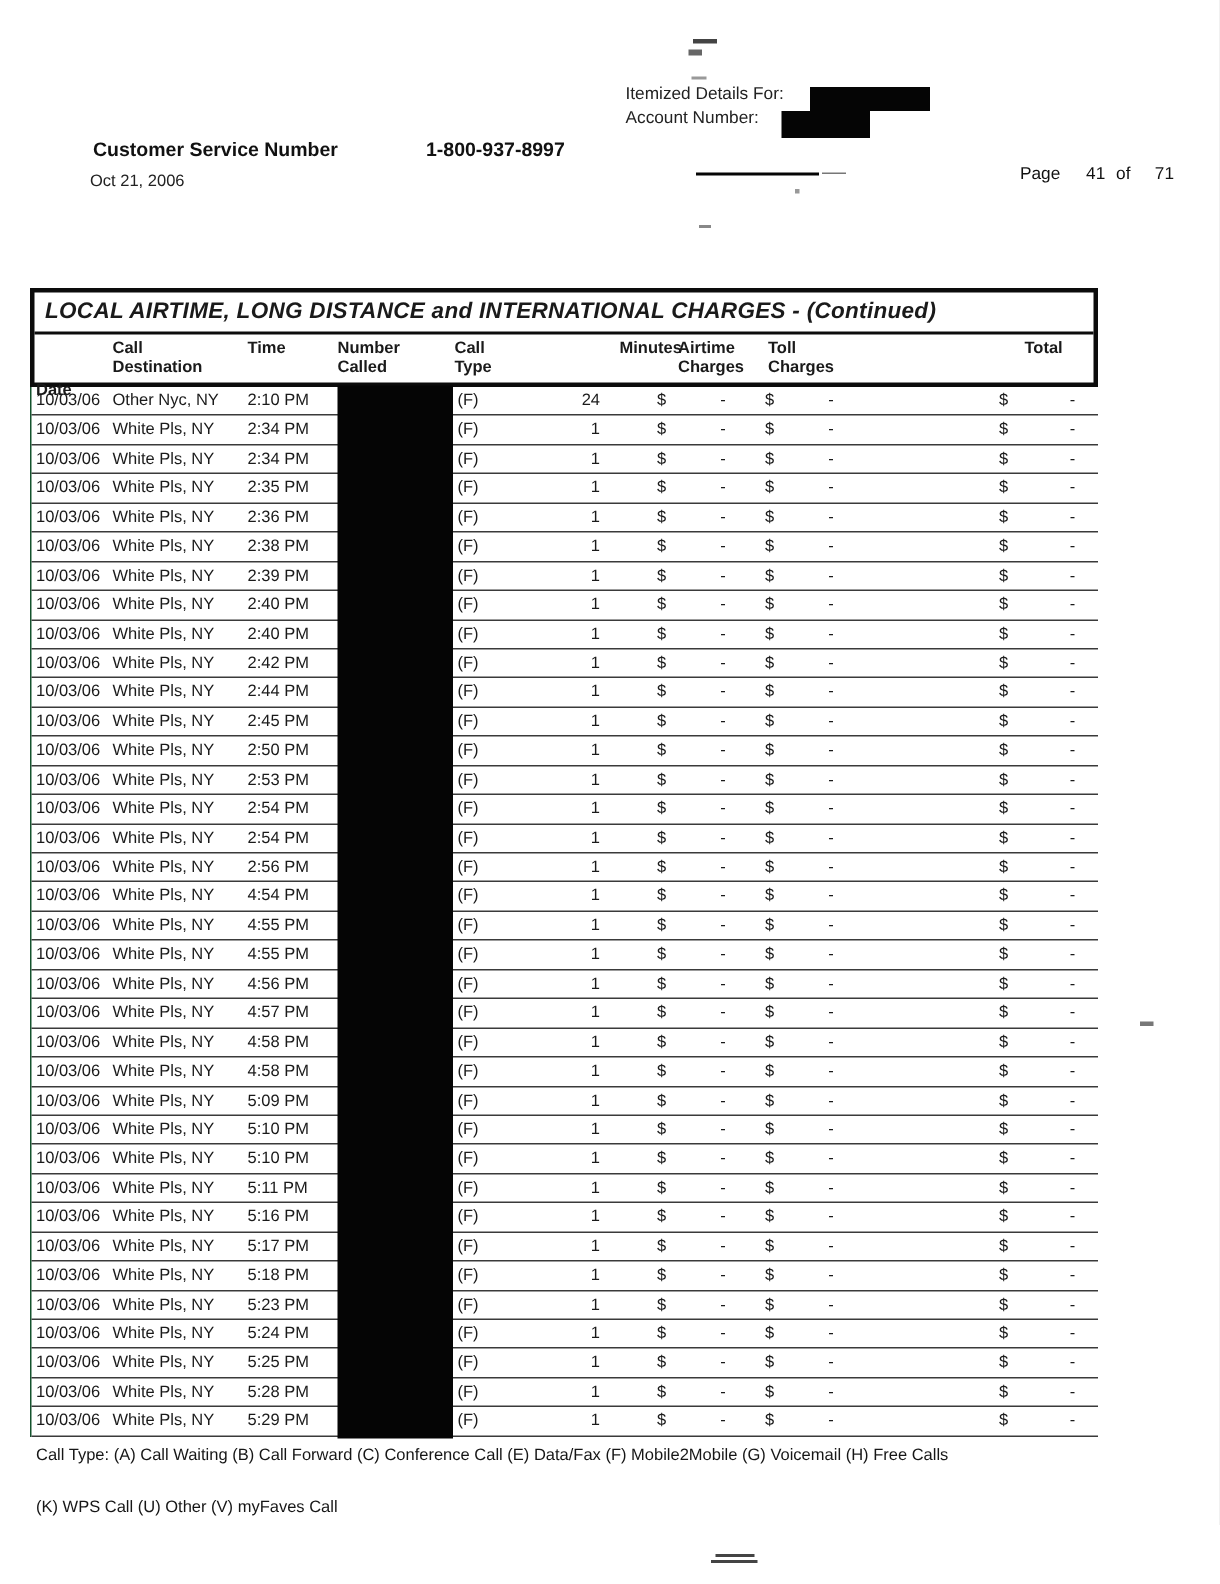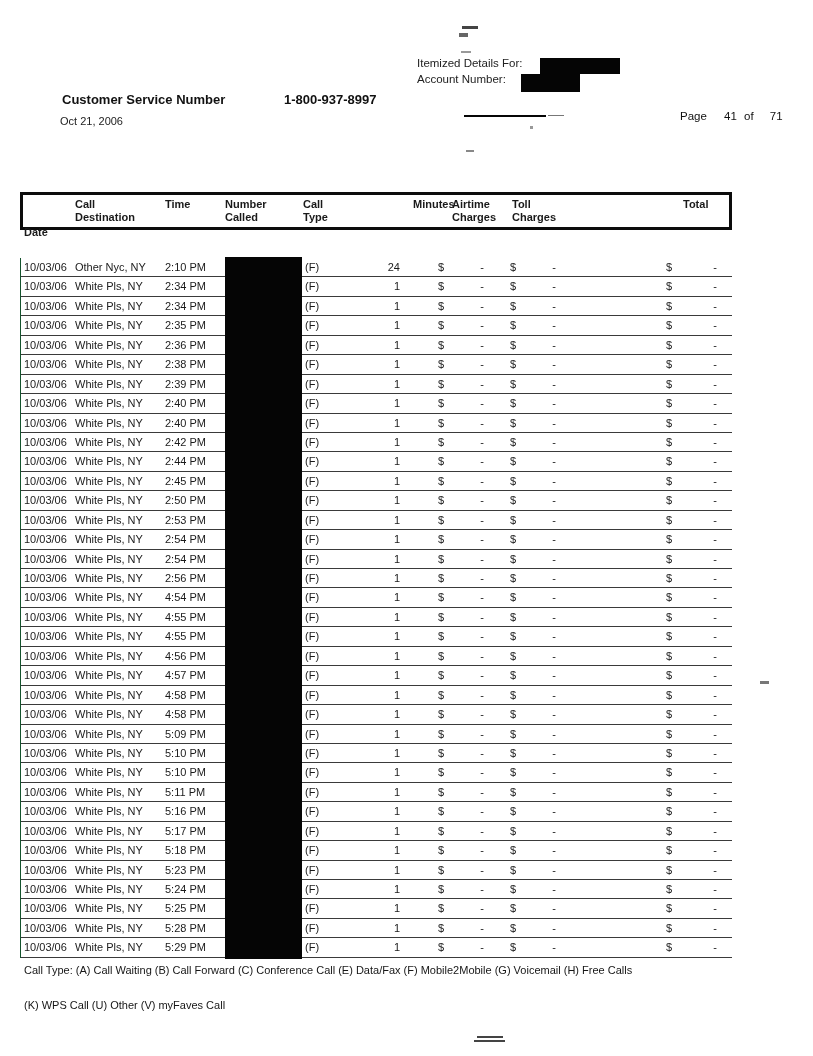--- a/index.html
+++ b/index.html
@@ -102,20 +102,21 @@
   <div class="abs redact" style="left:464px;top:115px;width:82px;height:2px;"></div>
   <div class="art abs" style="left:548px;top:115px;width:16px;height:1px;background:#777;"></div>
   <div class="abs pageinfo" style="left:680px;top:110px;">
     <span>Page</span>
     <span style="margin-left:14px;">41</span>
     <span style="margin-left:4px;">of</span>
     <span style="margin-left:13px;">71</span>
   </div>
 
   <div class="tablebox">
+    <div class="titlebar">LOCAL AIRTIME, LONG DISTANCE and INTERNATIONAL CHARGES  - (Continued)</div>
     <div class="headrow">
       <div class="hcell" style="left:1px;margin-top:28px;"><div>Date</div><div></div></div>
       <div class="hcell" style="left:52px;"><div>Call</div><div>Destination</div></div>
       <div class="hcell" style="left:142px;"><div>Time</div><div></div></div>
       <div class="hcell" style="left:202px;"><div>Number</div><div>Called</div></div>
       <div class="hcell" style="left:280px;"><div>Call</div><div>Type</div></div>
       <div class="hcell" style="left:350px;margin-left:40px;"><div>Minutes</div><div></div></div>
       <div class="hcell" style="left:429px;"><div>Airtime</div><div>Charges</div></div>
       <div class="hcell" style="left:489px;"><div>Toll</div><div>Charges</div></div>
       <div class="hcell" style="left:660px;"><div>Total</div><div></div></div>

